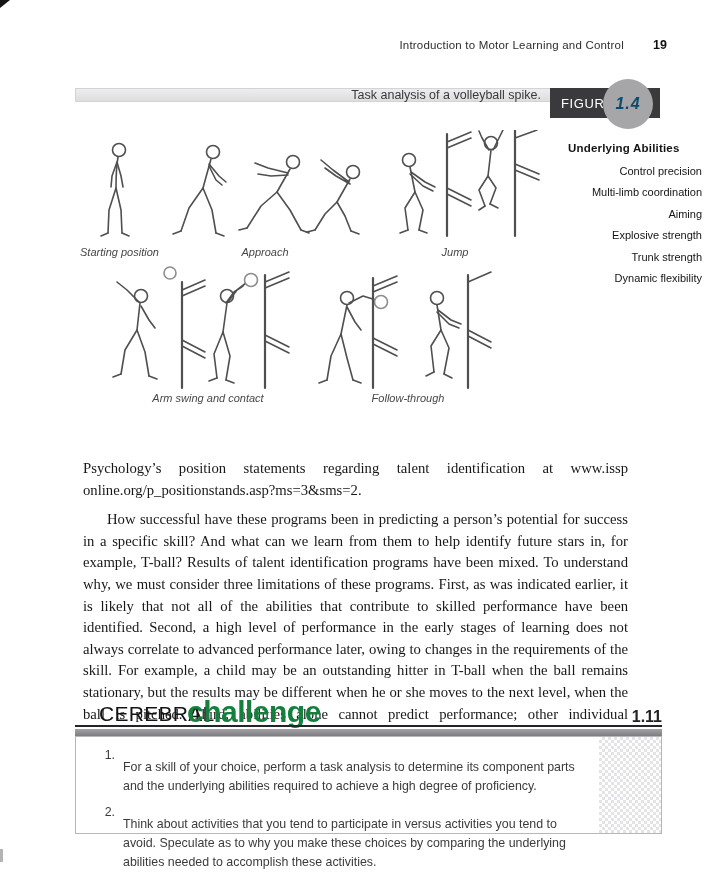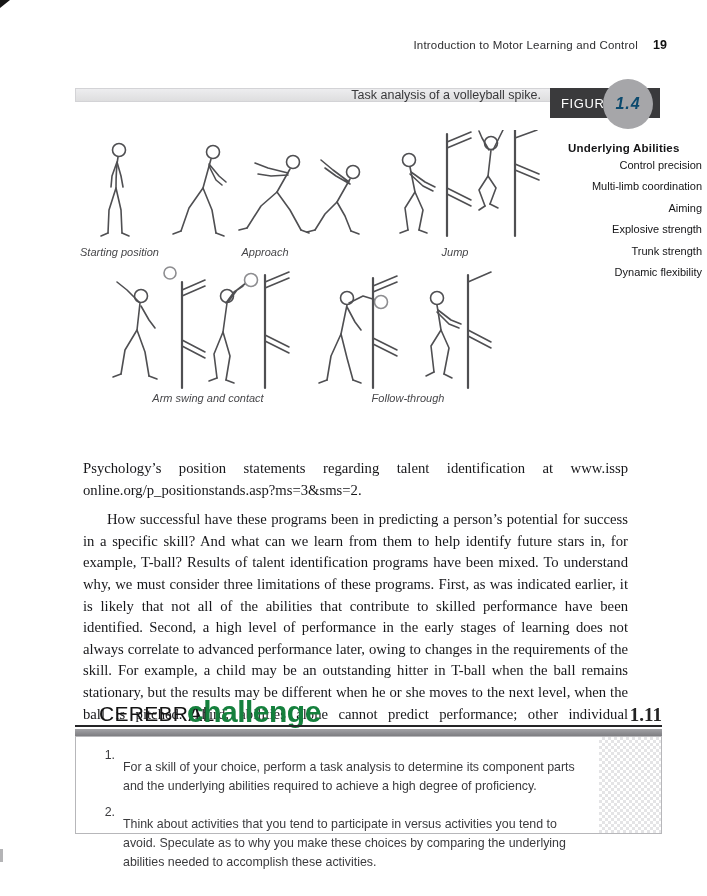--- a/index.html
+++ b/index.html
@@ -8,37 +8,37 @@
 
   
   .corner-artifact{position:absolute;top:0;left:0;width:0;height:0;
         border-top:8px solid #151515;border-right:10px solid transparent;}
   .edge-mark{position:absolute;left:0;top:849px;width:3px;height:13px;background:#b4b4b6;}
 
   
   .running-head{position:absolute;top:38px;left:75px;width:592px;text-align:right;
         font-size:11.5px;color:#2e2e30;}
   .running-head .title{letter-spacing:.2px;}
-  .running-head .pagenum{font-weight:bold;font-size:12.5px;margin-left:12px;color:#111;}
+  .running-head .pagenum{font-weight:bold;font-size:12.5px;margin-left:26px;color:#111;}
 
   
   .fig-bar{position:absolute;left:75px;top:88px;width:585px;height:14px;
         background:linear-gradient(#ededef,#dededf);border:1px solid #d3d3d6;box-sizing:border-box;}
   .fig-caption{position:absolute;right:118px;top:50%;transform:translateY(-50%);
         font-size:12.5px;color:#39393b;}
   .fig-label-box{position:absolute;right:-1px;top:-1px;width:110px;height:30px;
         background:#3a3a3c;color:#fff;display:flex;align-items:center;
         padding-left:11px;box-sizing:border-box;font-size:13px;letter-spacing:.6px;}
   .fig-num-circle{position:absolute;left:527px;top:-10px;width:50px;height:50px;border-radius:50%;
         background:#a6a6a9;color:#0c4a6e;display:flex;align-items:center;justify-content:center;
         font-size:16px;font-weight:bold;font-style:italic;letter-spacing:1px;}
 
   
   .abilities{position:absolute;left:568px;top:142px;width:134px;color:#141416;}
-  .abilities .hd{font-size:11.5px;font-weight:bold;margin-bottom:1px;letter-spacing:.2px;}
+  .abilities .hd{font-size:11.5px;font-weight:bold;margin-bottom:7px;letter-spacing:.2px;}
   .abilities .it{font-size:11px;line-height:21.4px;text-align:right;}
 
   
   .fig-art{position:absolute;left:75px;top:130px;}
   .fig-art path, .fig-art line{stroke:#4f4f52;stroke-width:1.6;fill:none;
         stroke-linecap:round;stroke-linejoin:round;}
   .fig-art .net{stroke-width:2.2;}
   .fig-art circle{stroke:#4f4f52;stroke-width:1.6;fill:#fff;}
   .fig-art circle.ball{stroke:#8d8d90;}
   .fig-art text{font-family:"Liberation Sans",sans-serif;font-style:italic;
@@ -49,21 +49,21 @@
         font-family:"Liberation Serif",serif;font-size:14.7px;line-height:21.6px;
         color:#17171a;text-align:justify;}
   .bodycopy p{margin:8px;}
   .bodycopy p.indent{text-indent:24px;}
 
   
   .challenge-head{position:absolute;left:75px;top:696px;width:587px;height:30px;}
   .ch-left{position:absolute;left:0;bottom:0;font-size:21px;color:#141414;letter-spacing:.3px;margin-left:24px;}
   .ch-right{position:absolute;left:112px;bottom:-3px;font-size:30px;font-weight:bold;
         color:#15803d;letter-spacing:-.5px;}
-  .ch-num{position:absolute;right:0;bottom:0;font-size:19px;font-weight:bold;color:#222;font-family:Liberation Serif, serif;}
+  .ch-num{position:absolute;right:0;bottom:0;font-size:16px;font-weight:bold;color:#222;}
   .challenge-rule{position:absolute;left:75px;top:725px;width:587px;height:2px;background:#242426;}
   .challenge-bar{position:absolute;left:75px;top:729px;width:587px;height:7px;
         background:linear-gradient(#a3a3a7,#7d7d81);}
   .challenge-box{position:absolute;left:75px;top:736px;width:587px;height:98px;
         background:#fff;border:1px solid #b7b7ba;box-sizing:border-box;}
   .checker{position:absolute;top:0;right:0;width:62px;height:100%;
         background:repeating-conic-gradient(#e4e4e6 0% 25%, #ffffff 0% 50%);
         background-size:6px 6px;}
   .ch-list{position:absolute;left:20px;top:9px;width:486px;font-size:12.4px;
         line-height:19px;color:#3b3b3e;}

